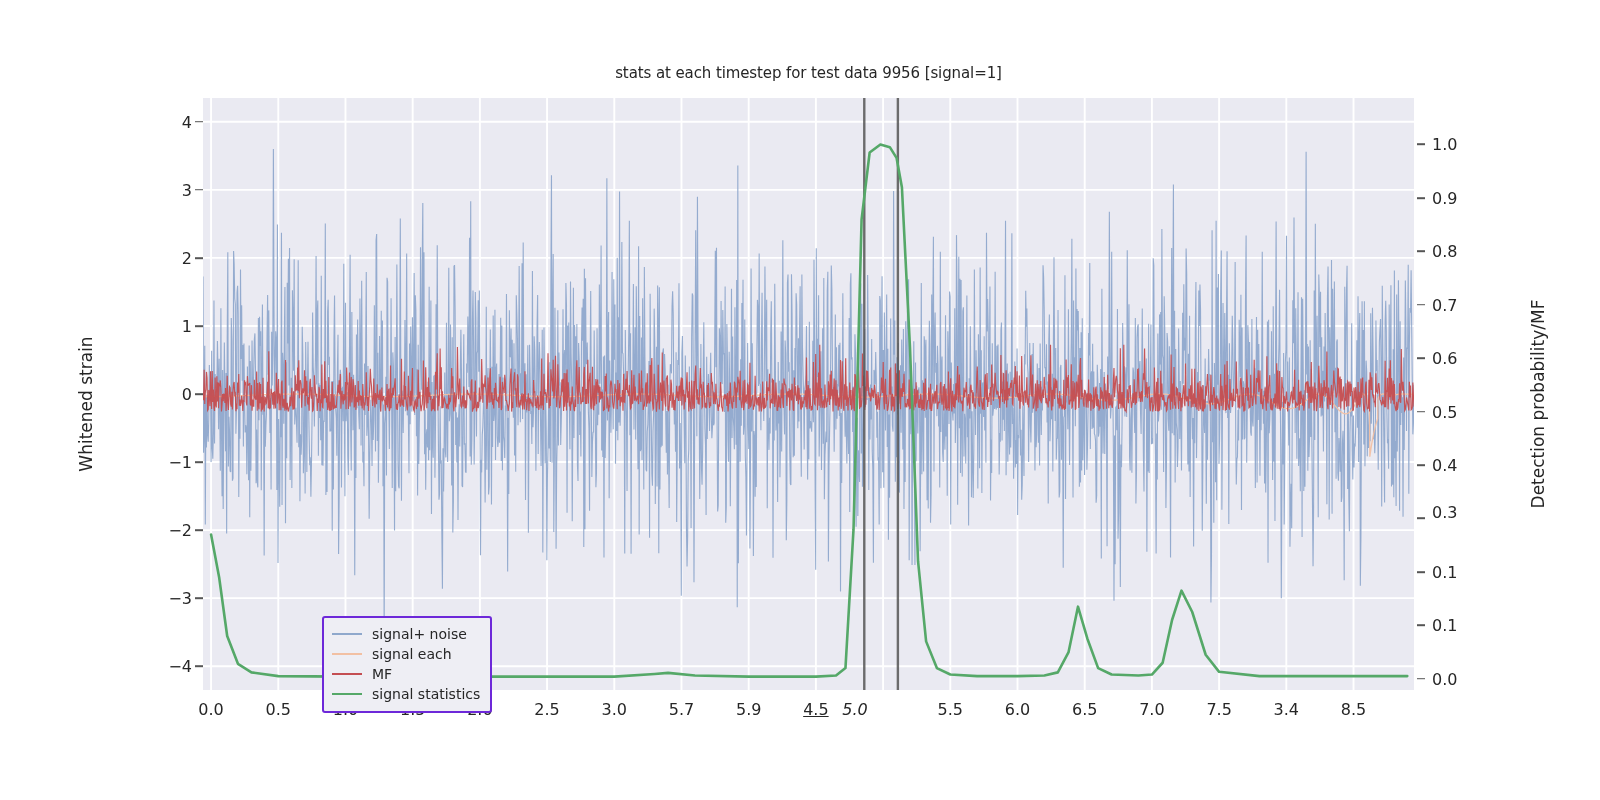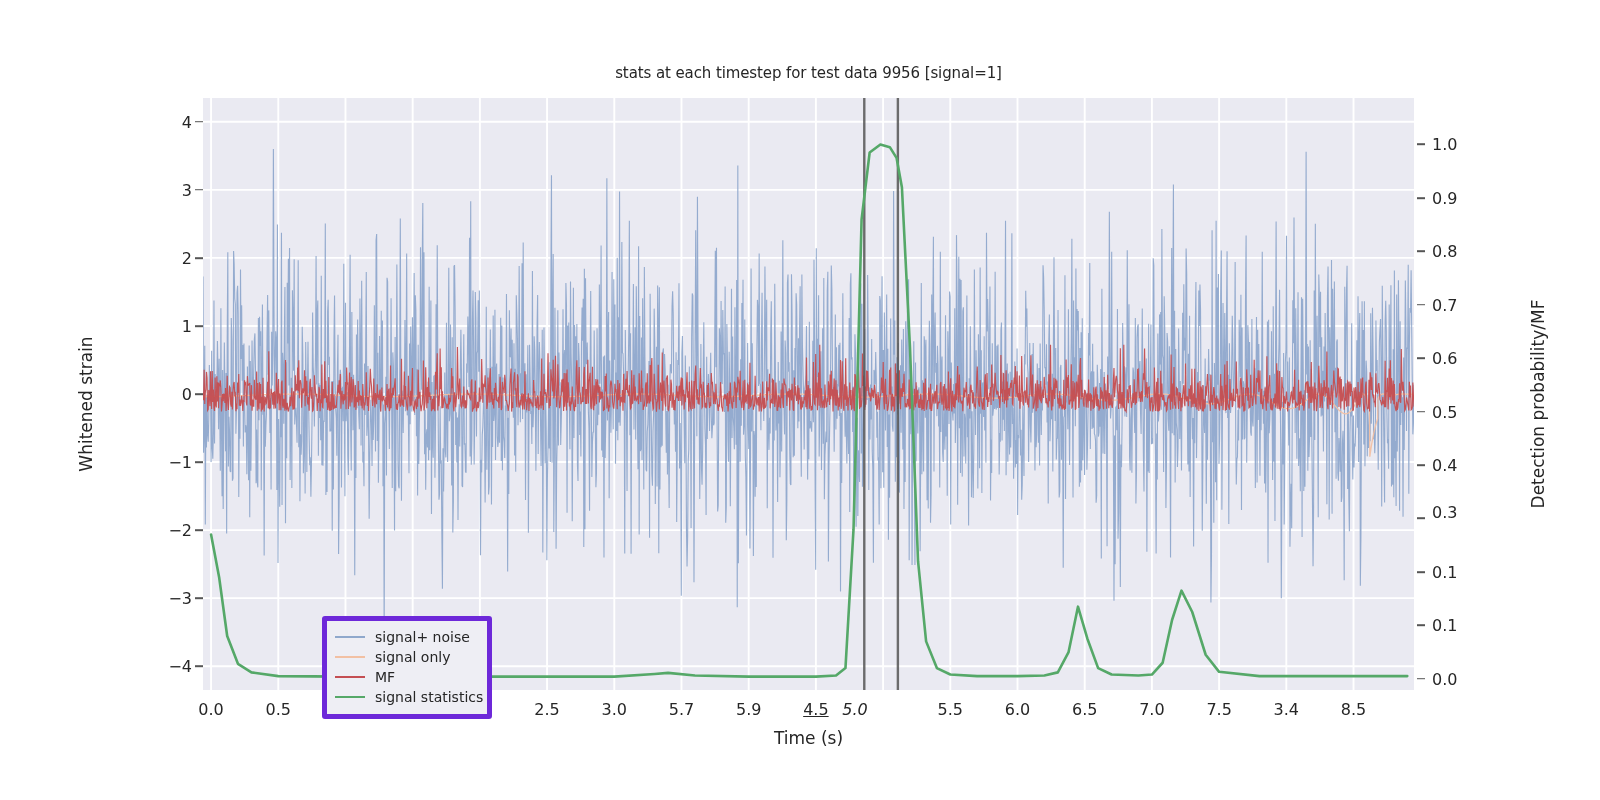--- a/index.html
+++ b/index.html
@@ -129,21 +129,21 @@
     text-align: center;
     font-size: 17px;
     color: #262626;
   }
   #legend {
     position: absolute;
     left: 322px;
     top: 616px;
     width: 170px;
     background: #EEEEF4;
-    border: 5px solid #6d28d9;
+    border: 2px solid #6d28d9;
     border-radius: 3px;
     padding: 6px 8px 7px 8px;
     box-sizing: border-box;
   }
   .legend-row {
     display: flex;
     align-items: center;
     height: 20px;
   }
   .legend-swatch {
@@ -165,21 +165,20 @@
 
   <div class="plot-title">stats at each timestep for test data 9956 [signal=1]</div>
 
   <div class="annot" id="annot-0" style="left:214px;">SNR_opt=3.71</div>
   <div class="annot" id="annot-1" style="left:545px;"><span class="mathit">SNR</span><span class="sub">M</span><span class="mathit">F</span>=[4.05]</div>
   <div class="annot" id="annot-2" style="left:956px;"><span class="mathit">S</span>=0.0</div>
   <div class="annot" id="annot-3" style="left:1087px;"><span class="mathit">M</span><span class="sub">c</span>=13.55</div>
 
   <div class="ylabel-left">Whitened strain</div>
   <div class="ylabel-right">Detection probability/MF</div>
-  <div class="xlabel">Time (s)</div>
 
   <div id="ticks-left">
       <div class="ytick-label" style="top: 121.816px;">4</div>
       <div class="tickmark-l" style="top: 121.816px;"></div>
       <div class="ytick-label" style="top: 189.862px;">3</div>
       <div class="tickmark-l" style="top: 189.862px;"></div>
       <div class="ytick-label" style="top: 257.908px;">2</div>
       <div class="tickmark-l" style="top: 257.908px;"></div>
       <div class="ytick-label" style="top: 325.954px;">1</div>
       <div class="tickmark-l" style="top: 325.954px;"></div>
@@ -289,21 +288,21 @@
     </svg>
   </div>
 
   <div id="legend">
       <div class="legend-row">
         <span class="legend-swatch" style="background: rgb(143, 168, 204);"></span>
         <span class="legend-text">signal+ noise</span>
       </div>
       <div class="legend-row">
         <span class="legend-swatch" style="background: rgb(242, 192, 163);"></span>
-        <span class="legend-text">signal only</span>
+        <span class="legend-text">signal each</span>
       </div>
       <div class="legend-row">
         <span class="legend-swatch" style="background: rgb(196, 78, 82);"></span>
         <span class="legend-text">MF</span>
       </div>
       <div class="legend-row">
         <span class="legend-swatch" style="background: rgb(85, 168, 104);"></span>
         <span class="legend-text">signal statistics</span>
       </div>
     </div>

